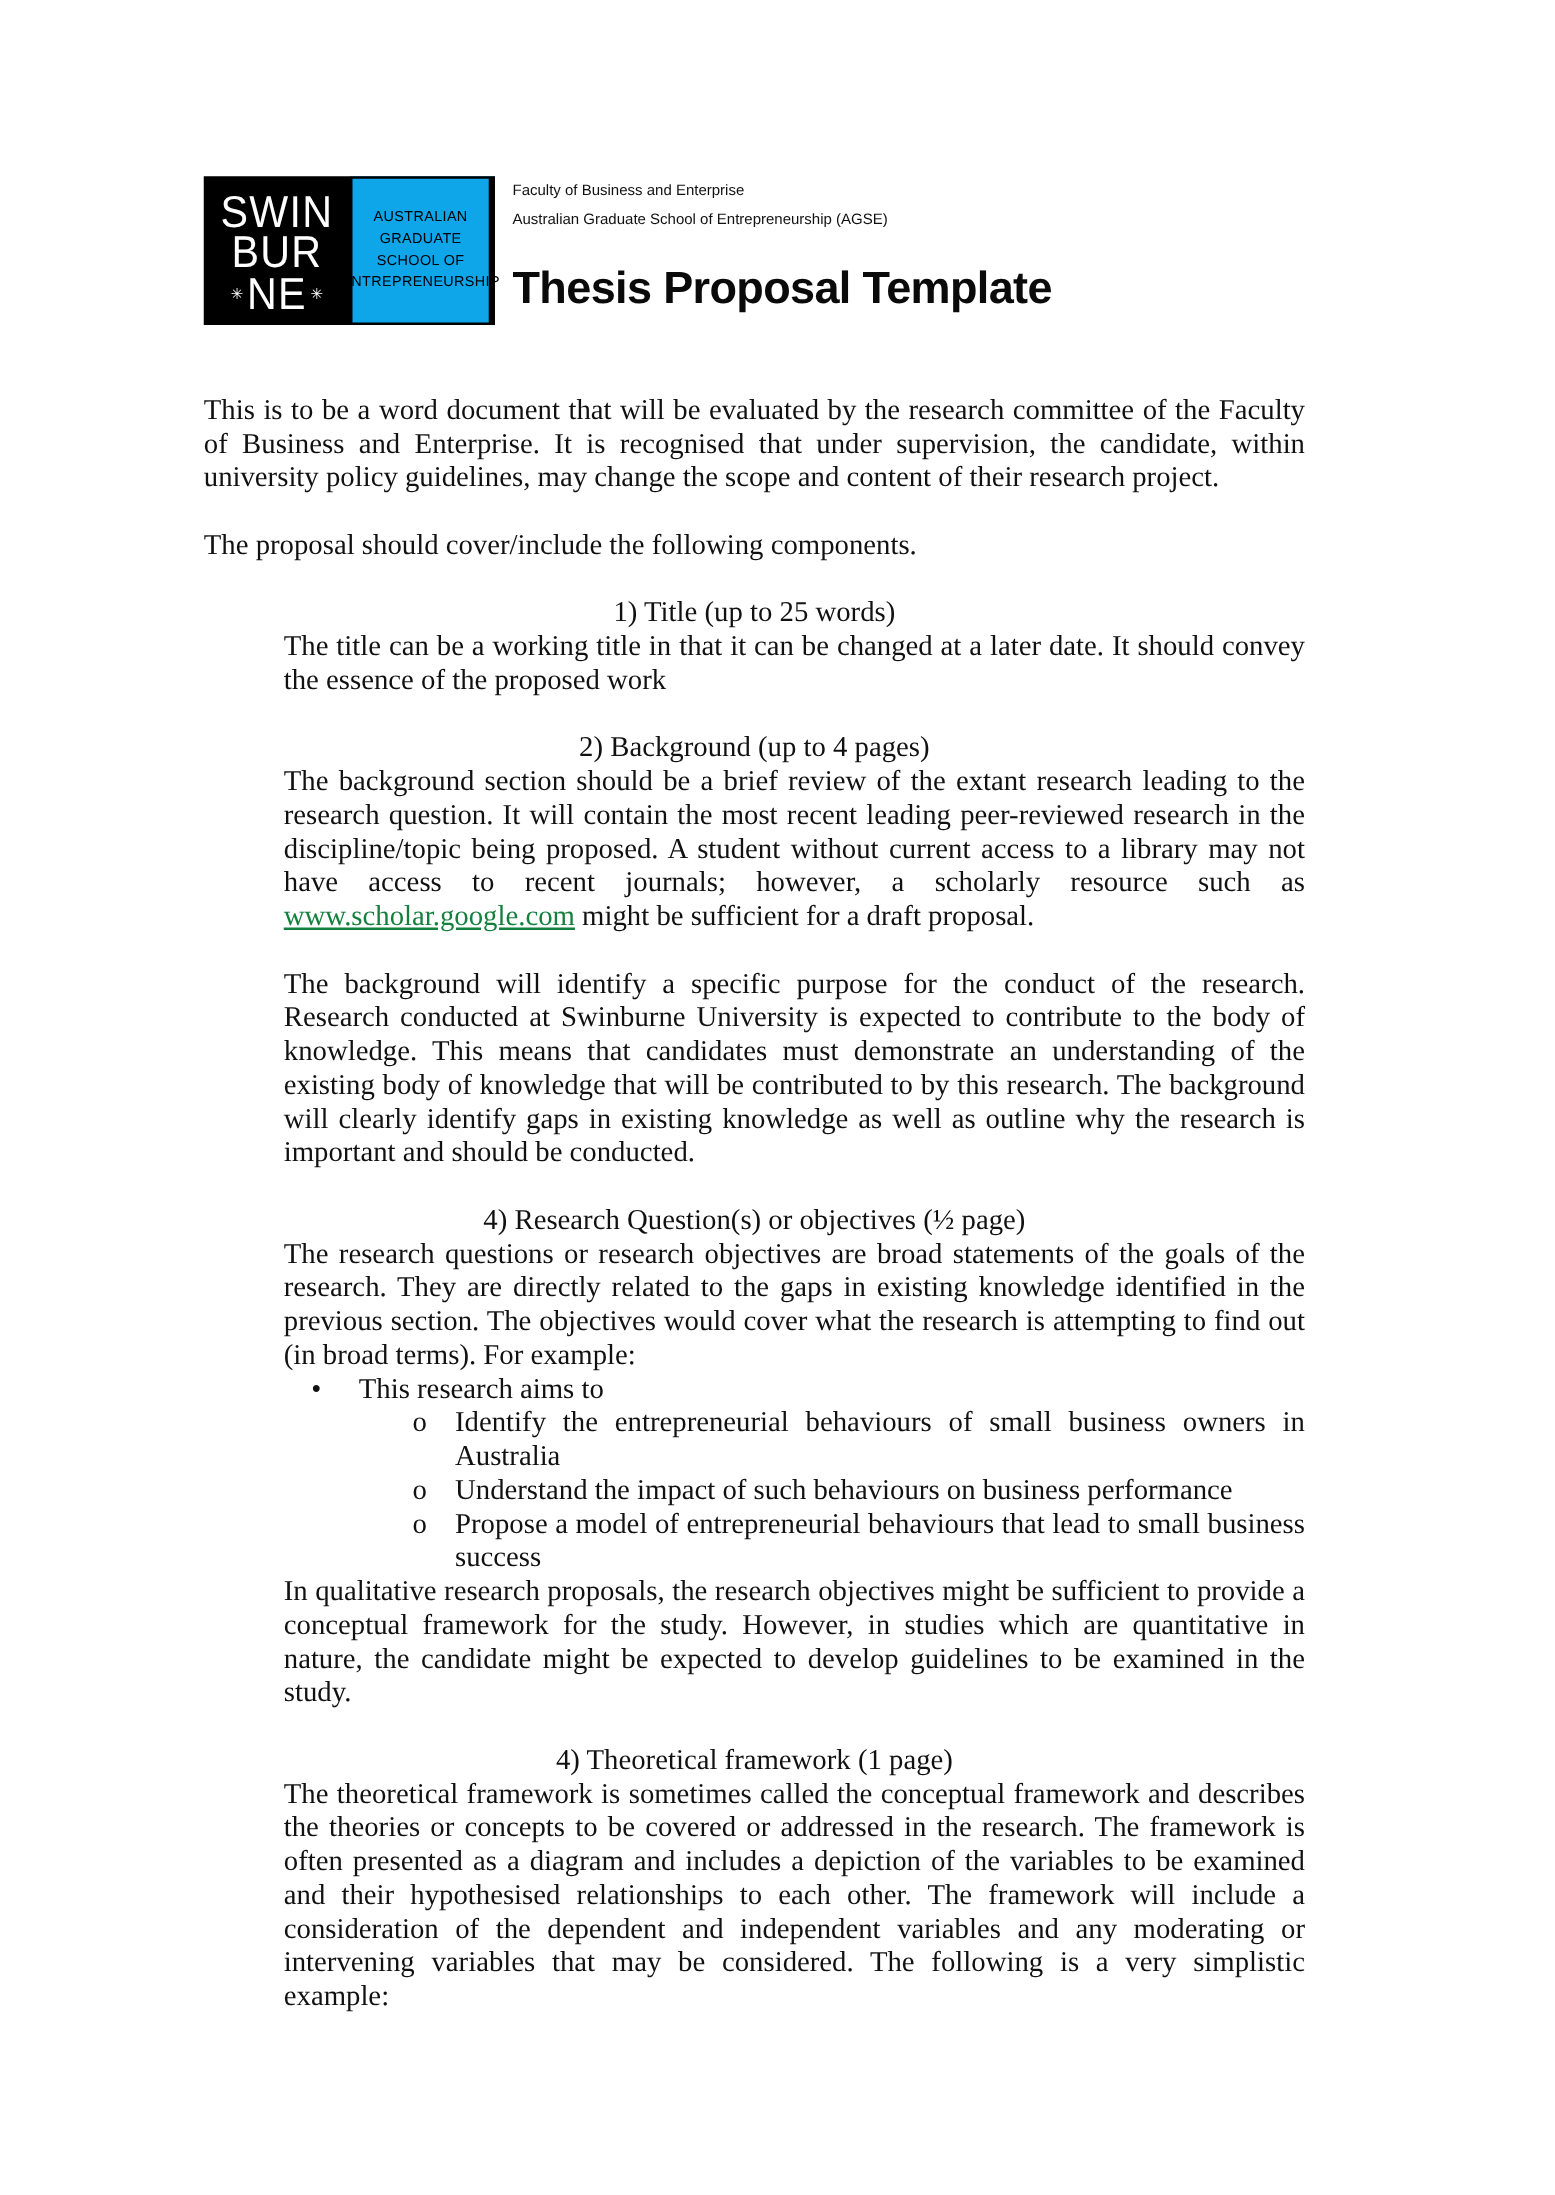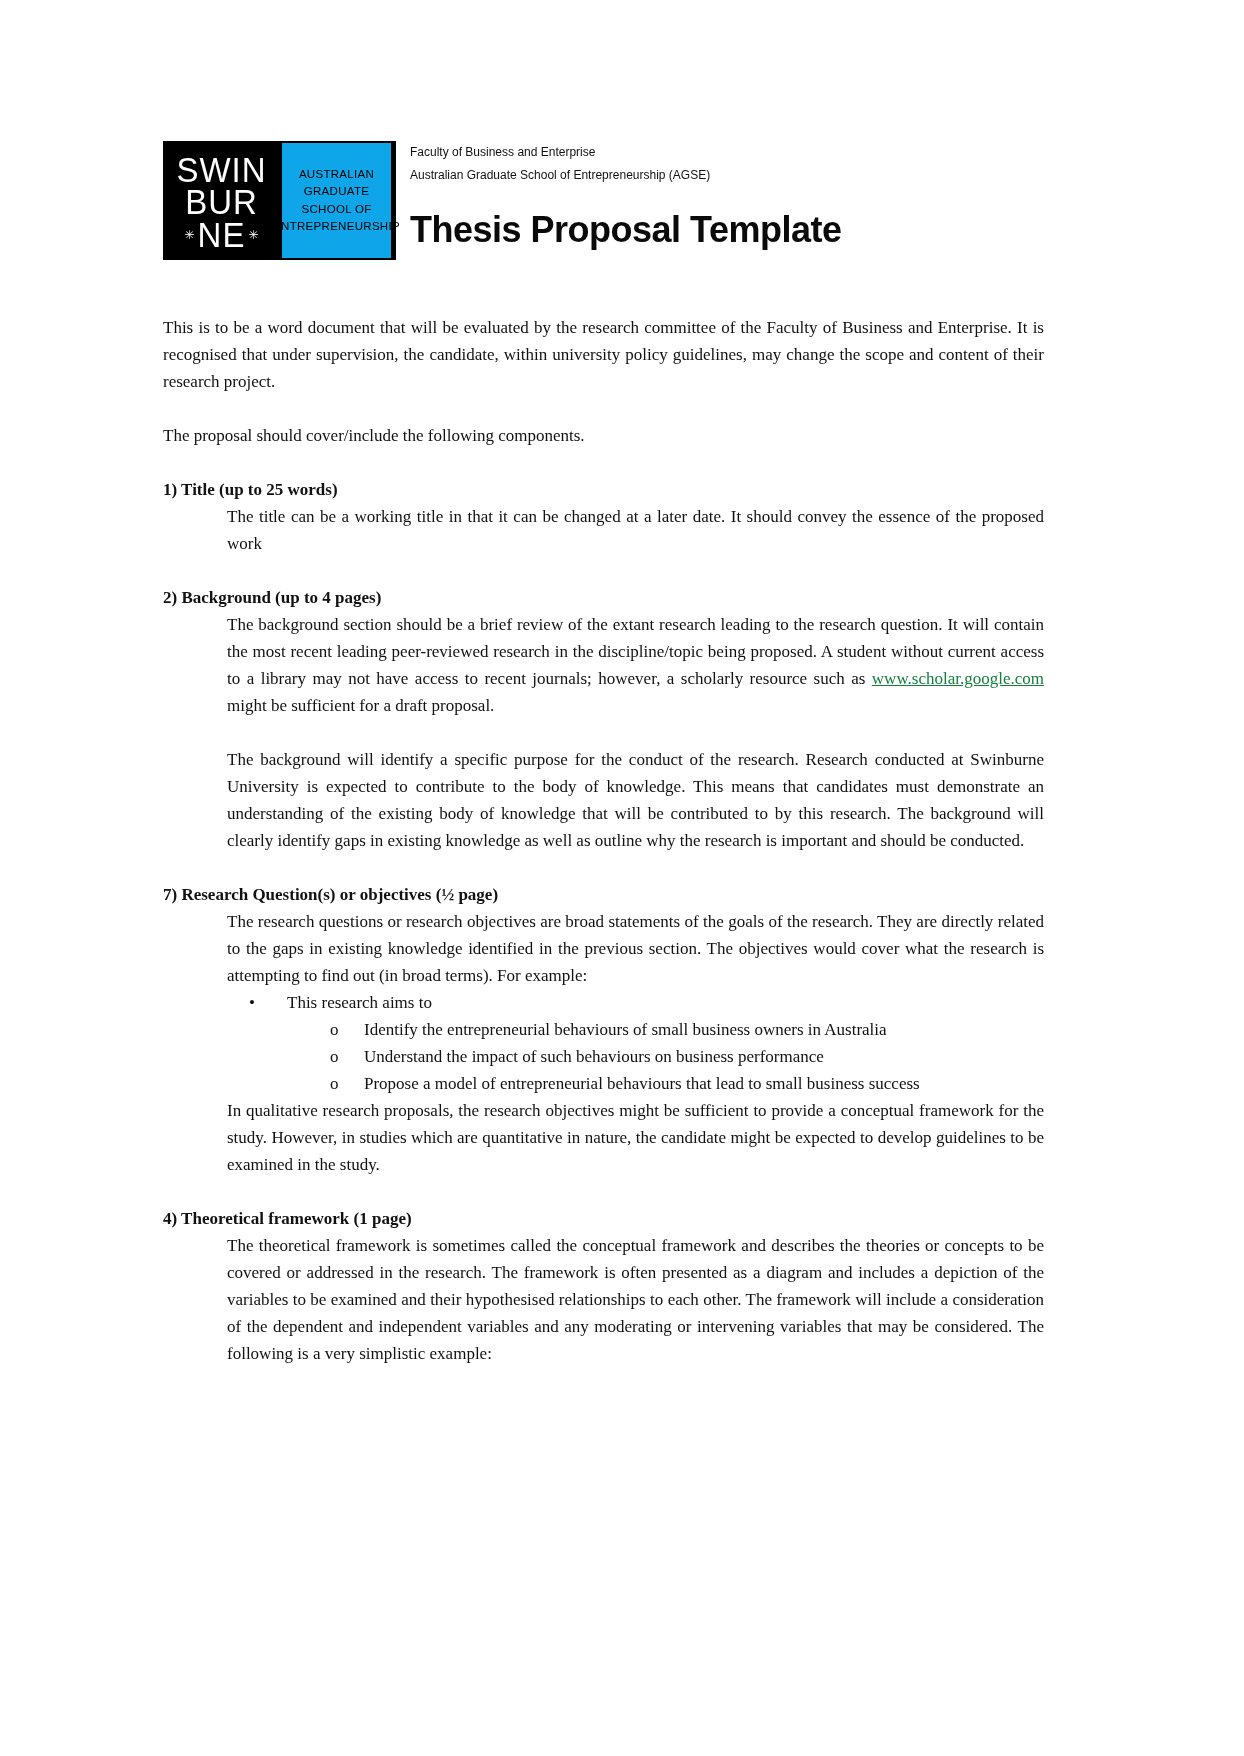--- a/index.html
+++ b/index.html
@@ -46,24 +46,24 @@
   .header-right { margin-left: 14px; font-family: "Liberation Sans", sans-serif; padding-top: 0; }
   .faculty-line { font-size: 12px; line-height: 23px; color: #111111; }
   .doc-title {
     margin-top: 22px;
     font-size: 36px; font-weight: 700;
     letter-spacing: -0.5px; color: #0a0a0a;
     font-family: "Liberation Sans", sans-serif;
   }
 
   
-  .body-text { margin-top: 54px; font-size: 17px; line-height: 27px; }
+  .body-text { margin-top: 54px; font-size: 23px; line-height: 27px; }
   .para { text-align: justify; margin: 0 0 27px 0; }
   .para.no-gap { margin-bottom: 0; }
-  .section-heading { font-weight: bold; text-align: left; }
+  .section-heading { font-weight: normal; text-align: center; }
   .section-body { margin-left: 64px; }
   .doc-link { color: #15803d; }
 
   
   .bullet-row { display: flex; margin-left: 22px; }
   .bullet-row .marker { width: 38px; flex: 0 0 38px; }
   .sub-bullet-row { display: flex; margin-left: 103px; }
   .sub-bullet-row .marker { width: 34px; flex: 0 0 34px; }
   .bullet-text { flex: 1; text-align: justify; }
   .bullet-text.single { text-align: left; }
@@ -113,21 +113,21 @@
 
       <div class="section">
         <div class="section-heading">2) Background (up to 4 pages)</div>
         <div class="section-body">
           <p class="para"><span>The background section should be a brief review of the extant research leading to the research question. It will contain the most recent leading peer-reviewed research in the discipline/topic being proposed. A student without current access to a library may not have access to recent journals; however, a scholarly resource such as </span><a href="#" class="doc-link">www.scholar.google.com</a><span> might be sufficient for a draft proposal.</span></p>
           <p class="para">The background will identify a specific purpose for the conduct of the research. Research conducted at Swinburne University is expected to contribute to the body of knowledge. This means that candidates must demonstrate an understanding of the existing body of knowledge that will be contributed to by this research. The background will clearly identify gaps in existing knowledge as well as outline why the research is important and should be conducted.</p>
         </div>
       </div>
 
       <div class="section">
-        <div class="section-heading">7) Research Question(s) or objectives (½ page)</div>
+        <div class="section-heading">4) Research Question(s) or objectives (½ page)</div>
         <div class="section-body">
           <p class="para no-gap">The research questions or research objectives are broad statements of the goals of the research. They are directly related to the gaps in existing knowledge identified in the previous section. The objectives would cover what the research is attempting to find out (in broad terms). For example:</p>
 
           <div class="bullet-row">
             <span class="marker">•</span>
             <span class="bullet-text single">This research aims to</span>
           </div>
           <div class="sub-bullet-row">
             <span class="marker">o</span>
             <span class="bullet-text">Identify the entrepreneurial behaviours of small business owners in Australia</span>

